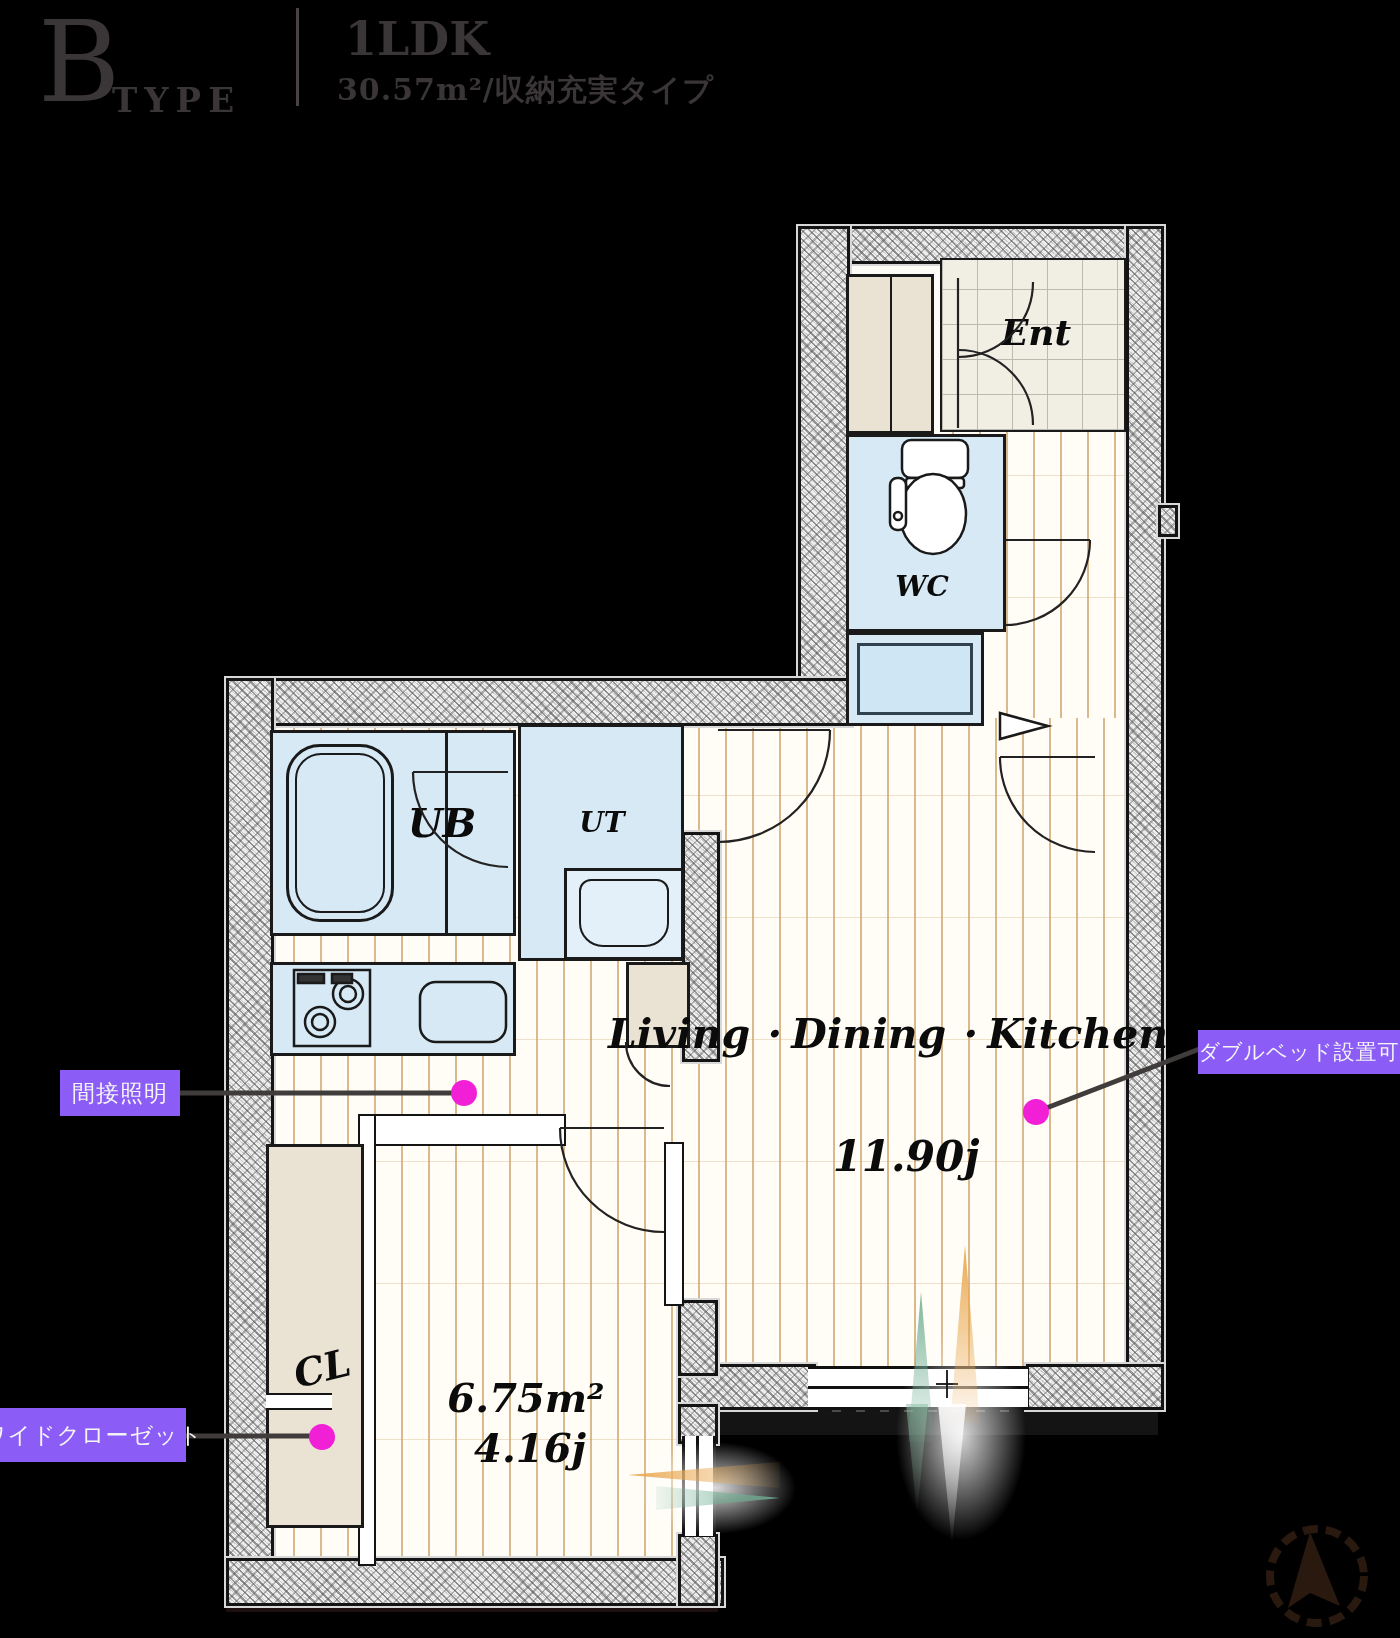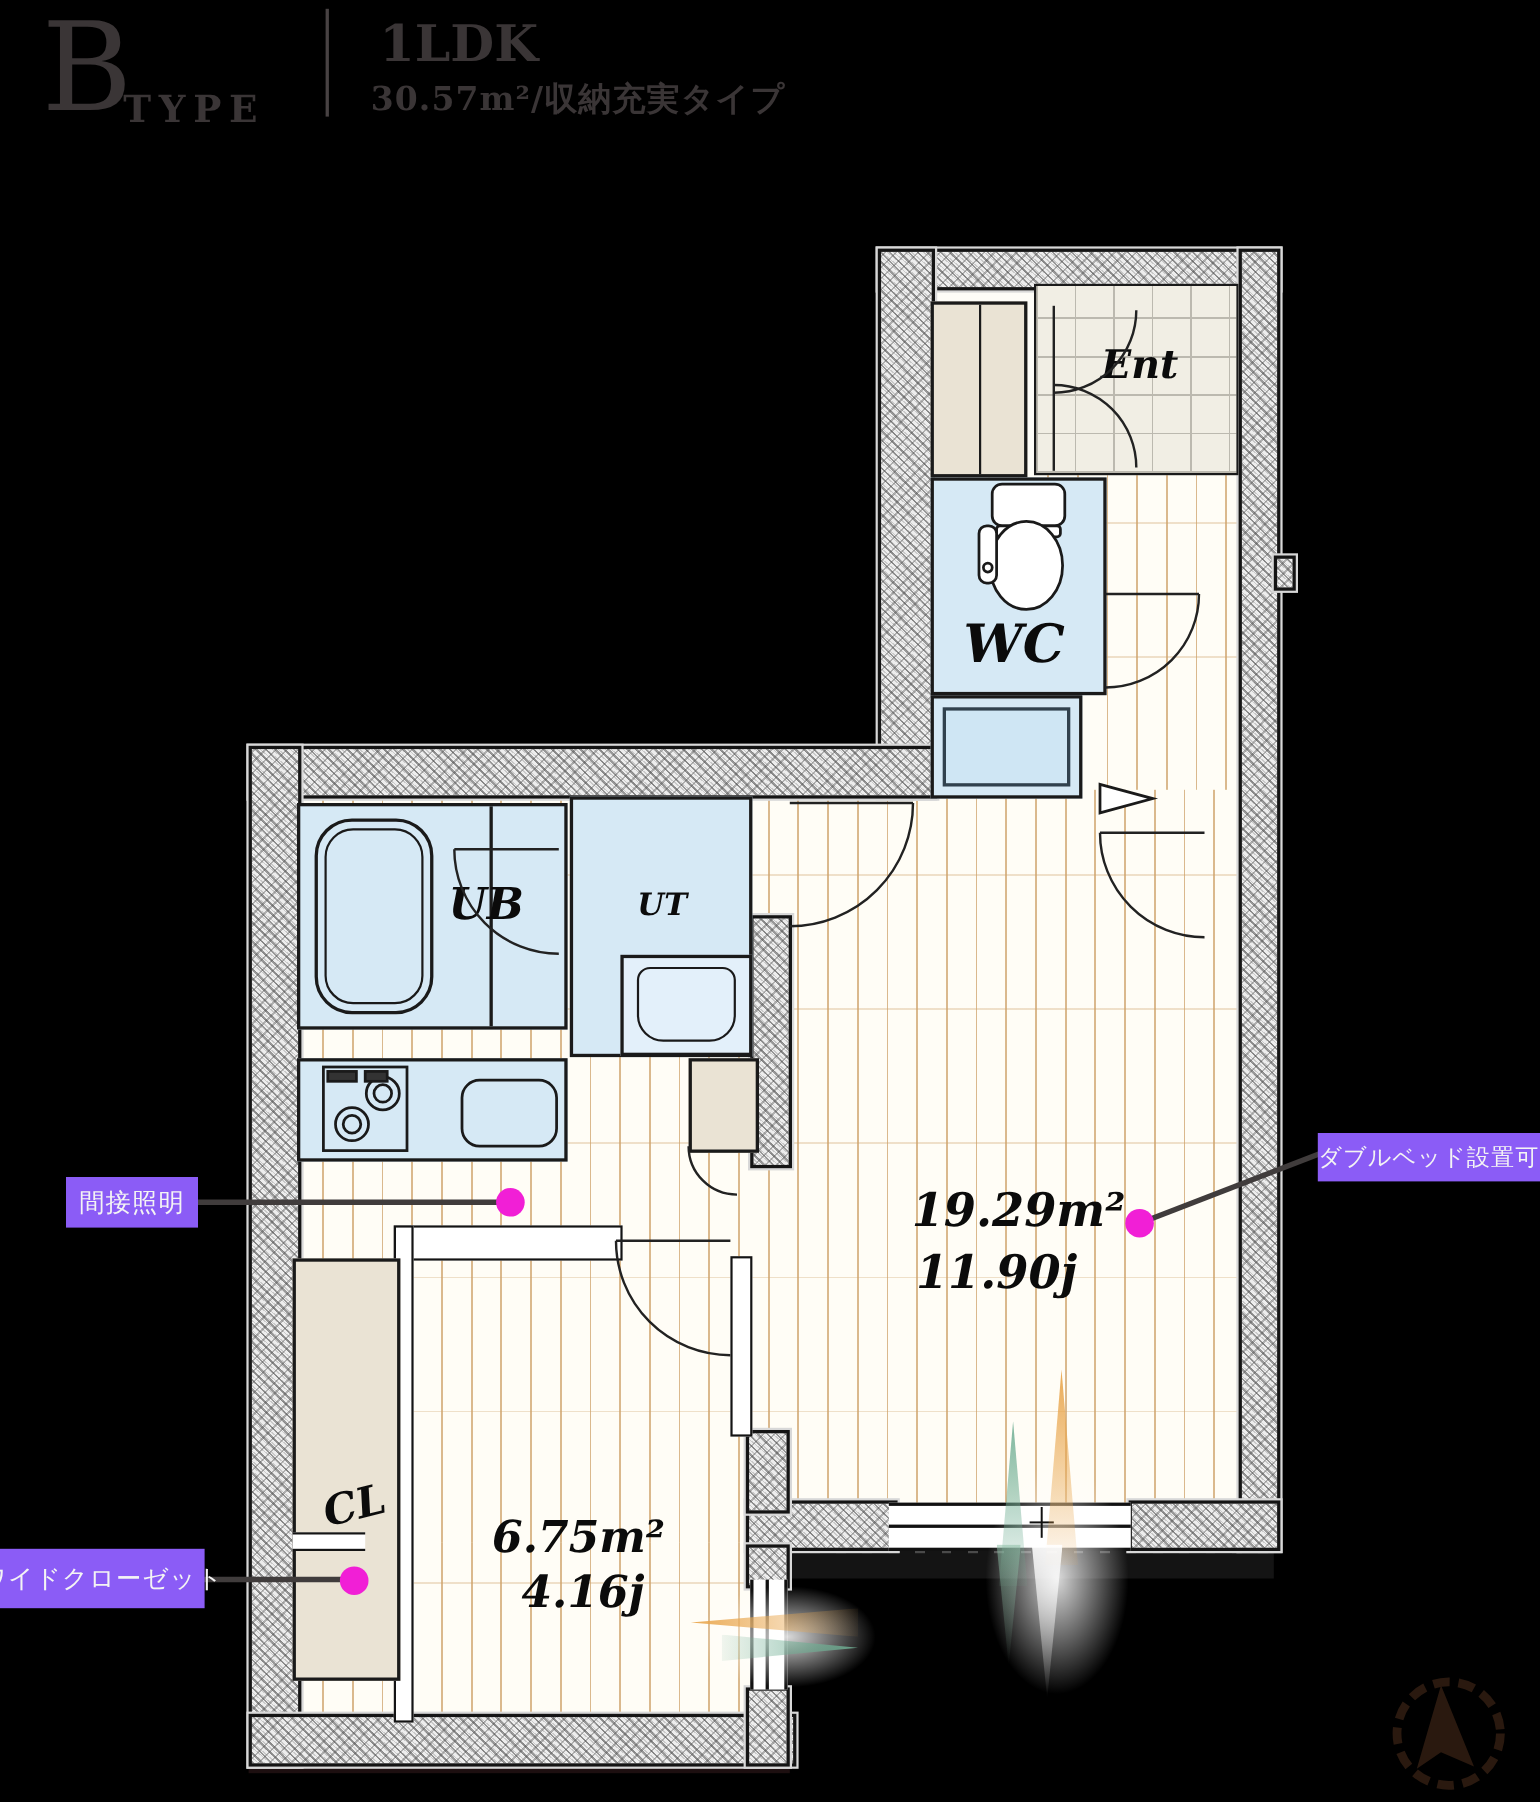--- a/index.html
+++ b/index.html
@@ -216,26 +216,26 @@
       <circle cx="322" cy="1437" r="13"></circle>
     </g>
 
     <g>
       <circle cx="1317" cy="1576" r="47" fill="none" stroke="#2a190f" stroke-width="8" stroke-dasharray="15 8"></circle>
       <polygon points="1310,1532 1340,1606 1310,1593 1288,1608" fill="#2a190f"></polygon>
     </g>
   </svg>
 
   <div class="script" style="left:1036px;top:332px;font-size:36px;">Ent</div>
-  <div class="script" style="left:922px;top:586px;font-size:48px;text-align:center;">WC</div>
+  <div class="script" style="left:922px;top:586px;font-size:28px;text-align:center;">WC</div>
   <div class="script" style="left:442px;top:822px;font-size:40px;">UB</div>
   <div class="script" style="left:602px;top:822px;font-size:28px;">UT</div>
   <div class="script" style="left:322px;top:1368px;font-size:38px;transform:translate(-50%,-50%) rotate(-14deg);">CL</div>
 
-  <div class="script" style="left:926px;top:1100px;font-size:42px;">19.29m²</div>
+  <div class="script" style="left:888px;top:1034px;font-size:41px;">Living・Dining・Kitchen</div>
   <div class="script" style="left:906px;top:1156px;font-size:42px;">11.90j</div>
 
   <div class="script" style="left:526px;top:1397px;font-size:40px;">6.75m²</div>
   <div class="script" style="left:530px;top:1447px;font-size:40px;">4.16j</div>
 
   <div class="callout" style="left:60px;top:1070px;width:120px;height:46px;font-size:23px;">間接照明</div>
   <div class="callout" style="left:1198px;top:1030px;width:202px;height:44px;font-size:21px;">ダブルベッド設置可</div>
   <div class="callout" style="left:0px;top:1408px;width:186px;height:54px;font-size:23px;">ワイドクローゼット</div>
 
 </div>

